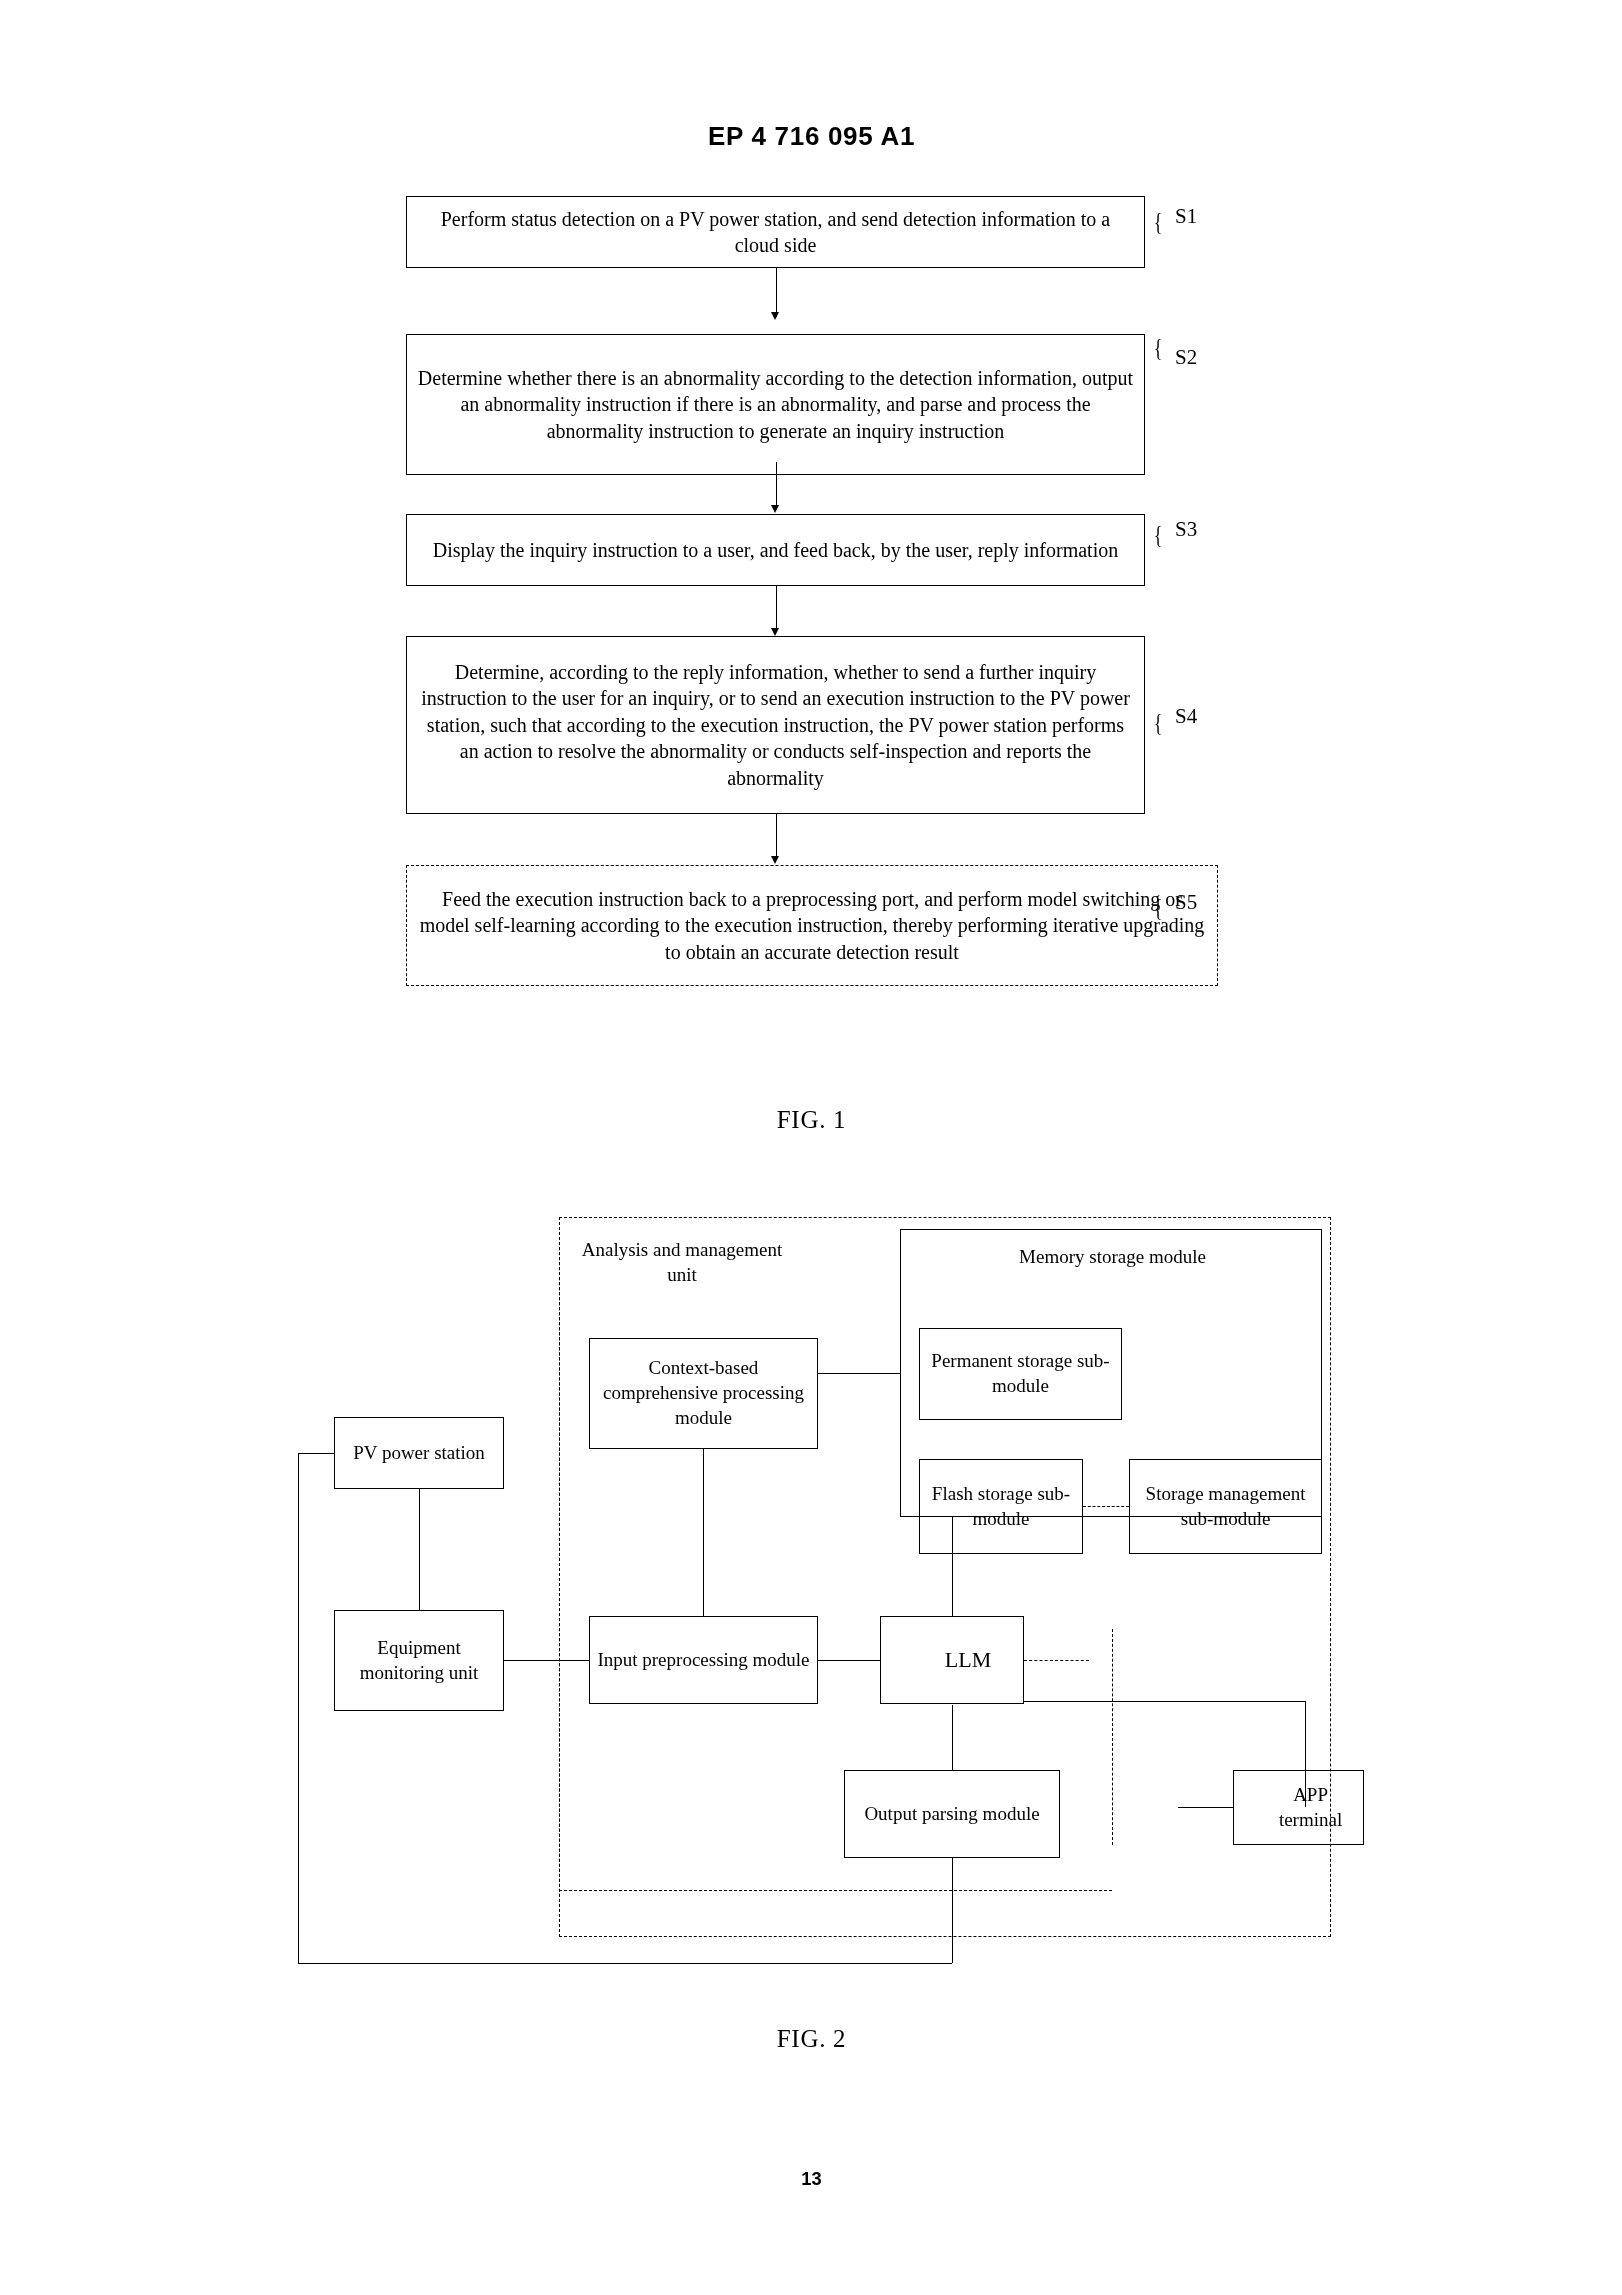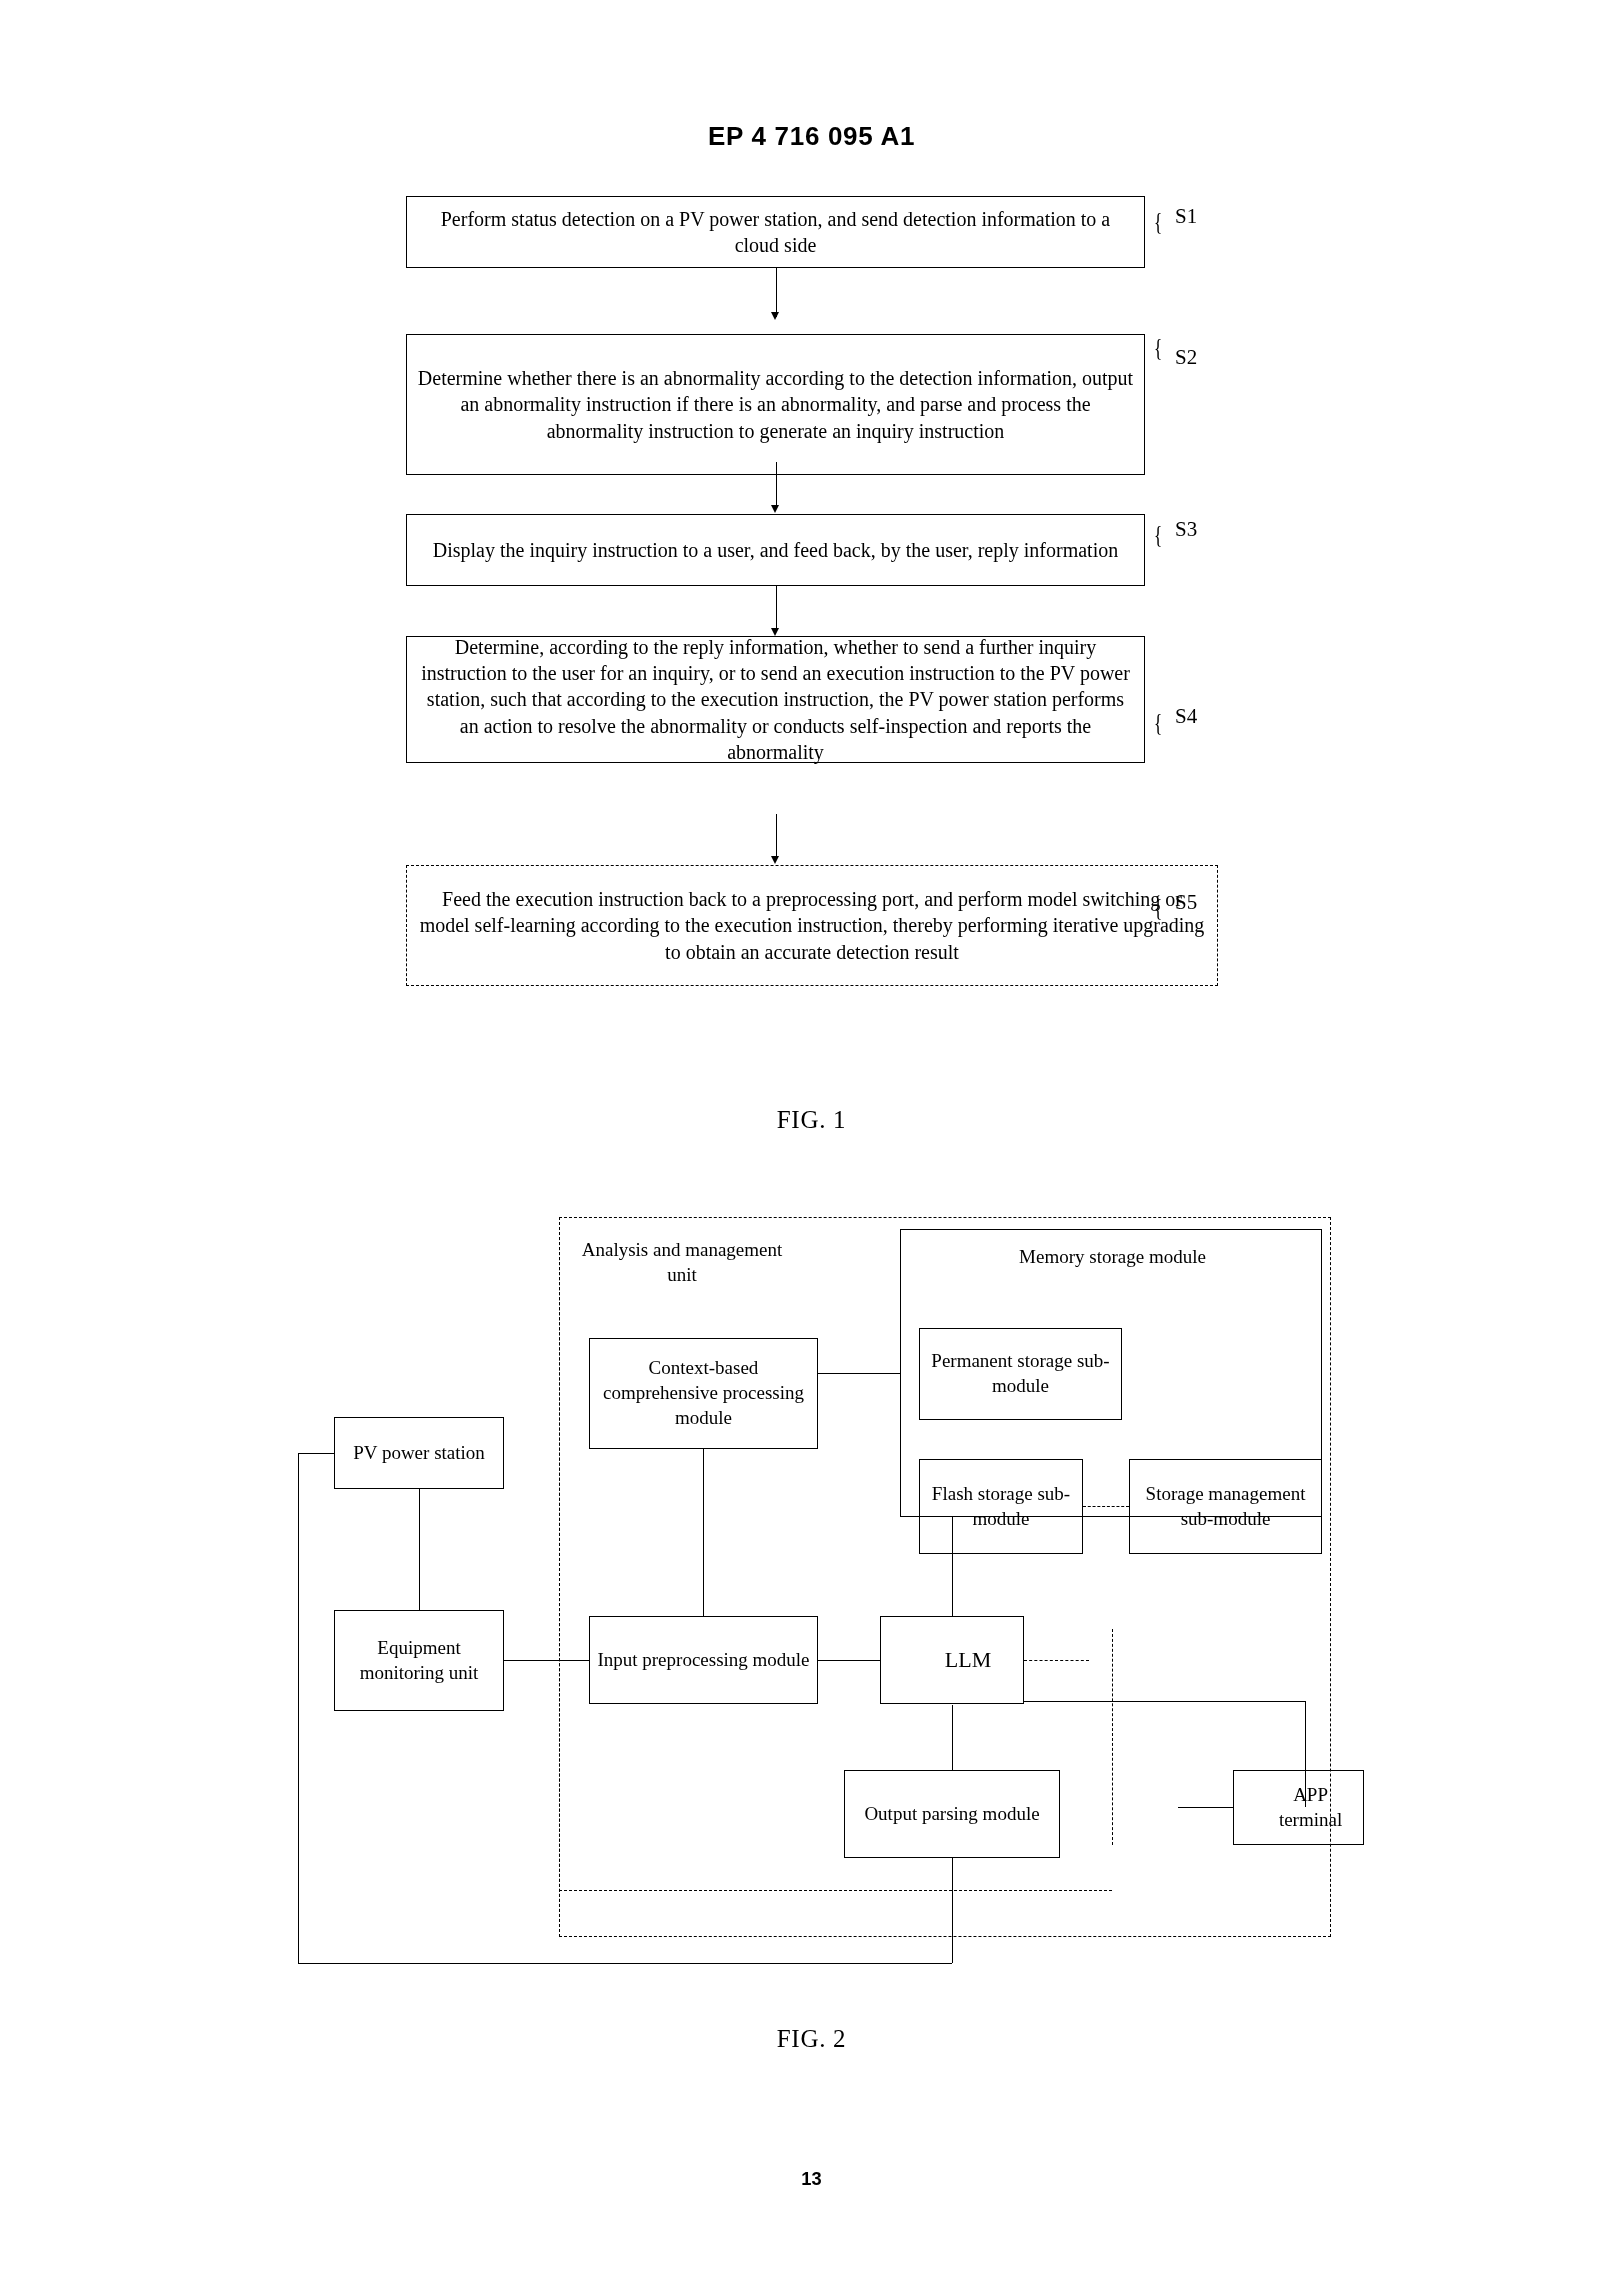--- a/index.html
+++ b/index.html
@@ -189,21 +189,21 @@
 
     <div class="flow-box" style="left:0px; top:318px; width:739px; height:72px;">
       <span>Display the inquiry instruction to a user, and feed back, by the user, reply information</span>
     </div>
     <div class="brace" style="left:746px; top:326px;">{</div>
     <div class="step-label" style="left:769px; top:321px;">S3</div>
 
     <div class="arrow-v" style="left:370px; top:390px; height:46px;"></div>
     <div class="arrow-head-down" style="left:365px; top:432px;"></div>
 
-    <div class="flow-box" style="left:0px; top:440px; width:739px; height:127px;">
+    <div class="flow-box" style="left:0px; top:440px; width:739px; height:178px;">
       <span>Determine, according to the reply information, whether to send a further inquiry instruction to the user for an inquiry, or to send an execution instruction to the PV power station, such that according to the execution instruction, the PV power station performs an action to resolve the abnormality or conducts self-inspection and reports the abnormality</span>
     </div>
     <div class="brace" style="left:746px; top:514px;">{</div>
     <div class="step-label" style="left:769px; top:508px;">S4</div>
 
     <div class="arrow-v" style="left:370px; top:618px; height:46px;"></div>
     <div class="arrow-head-down" style="left:365px; top:660px;"></div>
 
     <div class="flow-box dashed" style="left:0px; top:669px; width:812px; height:121px;">
       <span>Feed the execution instruction back to a preprocessing port, and perform model switching or model self-learning according to the execution instruction, thereby performing iterative upgrading to obtain an accurate detection result</span>

